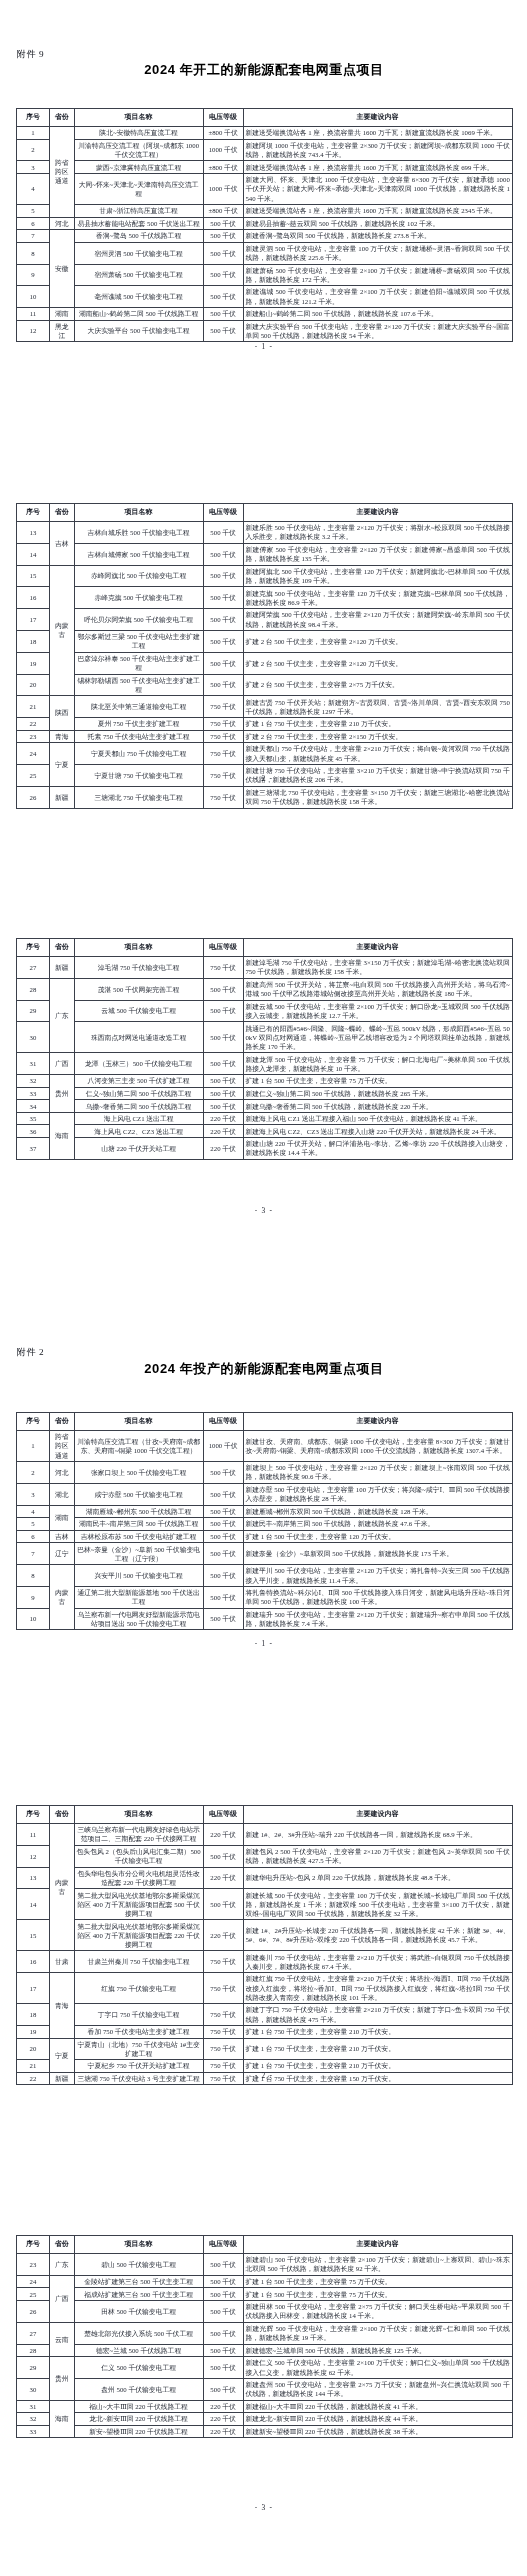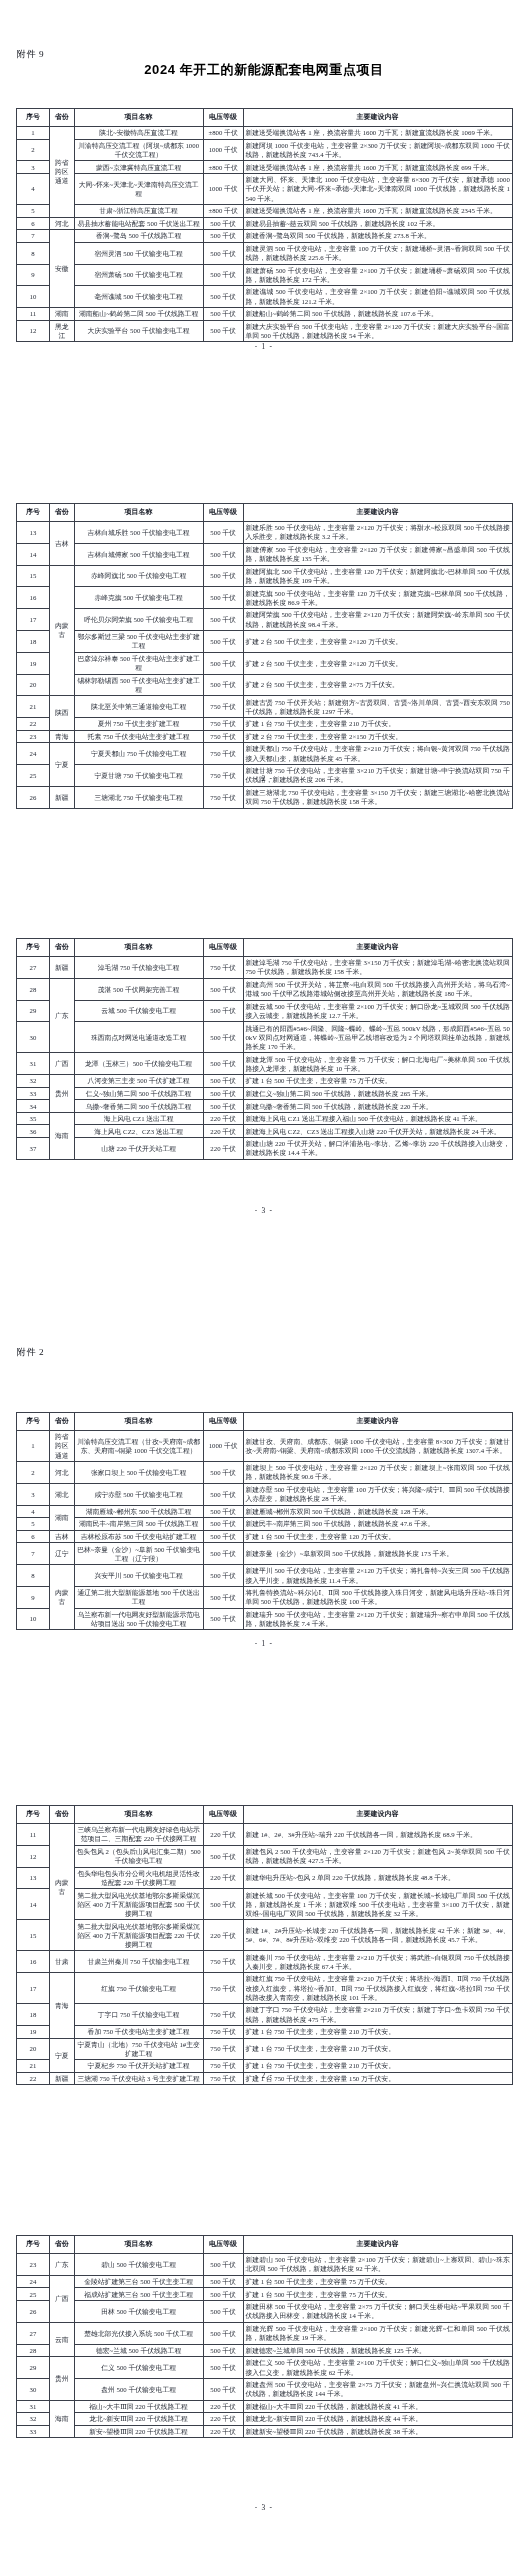--- a/index.html
+++ b/index.html
@@ -372,20 +372,21 @@
               <td class="c-desc">新建山塘 220 千伏开关站，解口洋浦热电~李坊、乙烯~李坊 220 千伏线路接入山塘变，新建线路长度 14.4 千米。</td>
             </tr>
           </tbody>
         </table>
       </div>
     <div class="page-num">- 3 -</div>
   </section>
 
   <section class="page p4">
     <div class="att-label" style="top:49px">附件 2</div>
+    <h1 class="doc-title" style="top:63px">2024 年投产的新能源配套电网重点项目</h1>
     <div class="tbl-slot" style="top:86px">
         <table class="tbl">
           <colgroup>
             <col class="col1">
             <col class="col2">
             <col class="col3">
             <col class="col4">
             <col class="col5">
           </colgroup>
           <thead>

